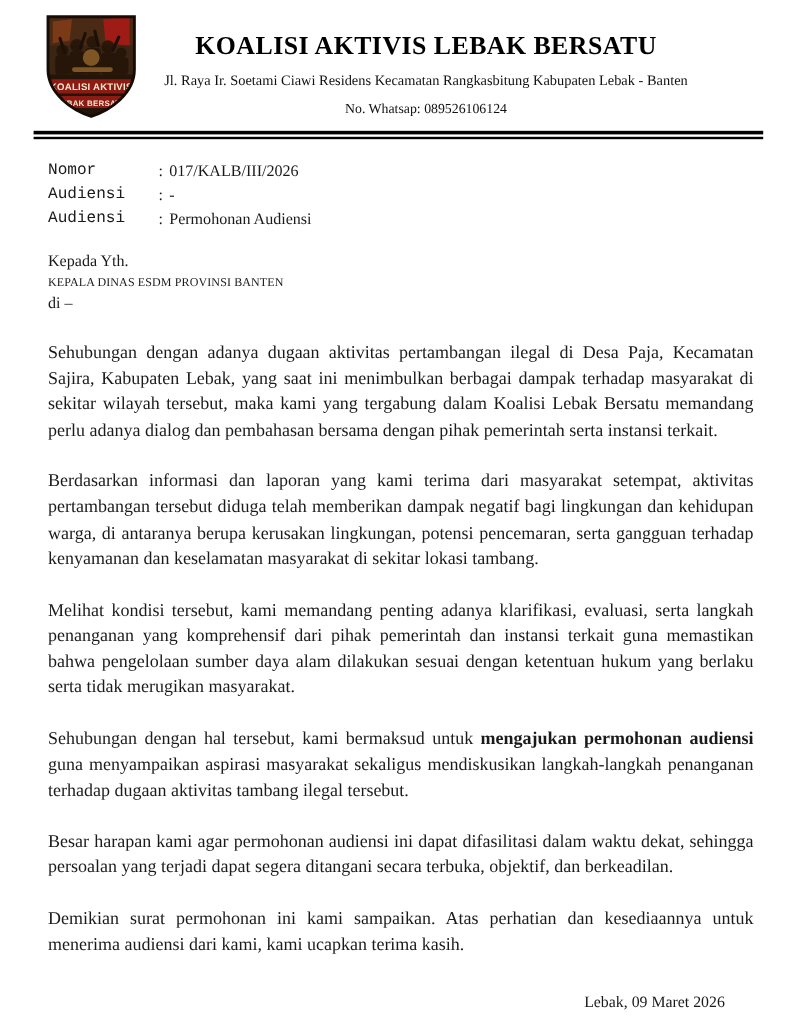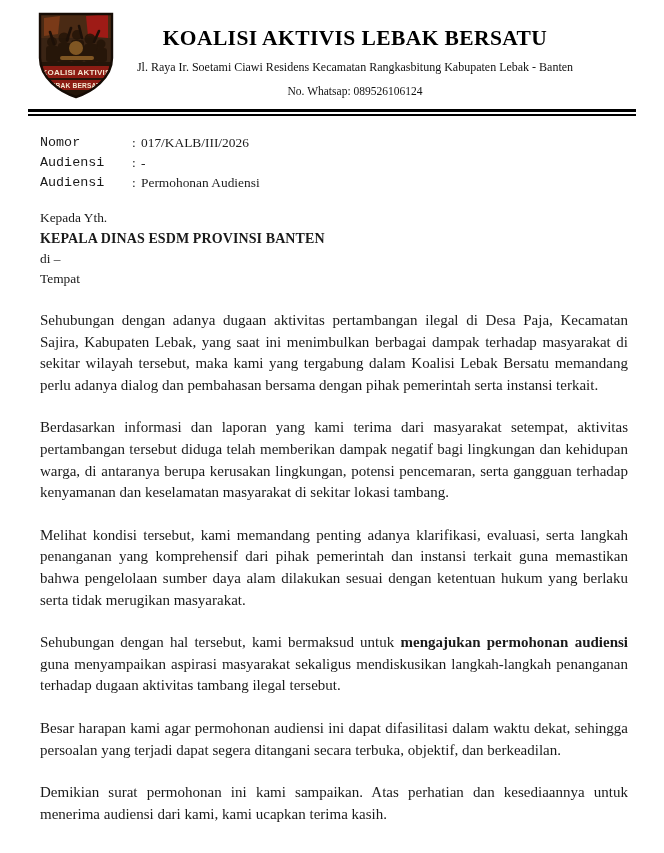--- a/index.html
+++ b/index.html
@@ -88,22 +88,22 @@
   .ref-value { flex: 1 1 auto; }
 
   
   .recipient {
     margin-top: 14px;
     padding-left: 14px;
     font-size: 13.4px;
     line-height: 1.5;
   }
   .recipient .strong {
-    font-weight: bold;
-    font-size: 14px;
+    font-weight: normal;
+    font-size: 10px;
     letter-spacing: 0.1px;
   }
 
   
   .body-text {
     padding-left: 14px;
     padding-right: 10px;
     margin-top: 11px;
   }
   .para {
@@ -259,21 +259,20 @@
       <div class="ref-label">Audiensi</div>
       <div class="ref-sep">:</div>
       <div class="ref-value">Permohonan Audiensi</div>
     </div>
   </div>
 
   <div class="recipient">
     <div>Kepada Yth.</div>
     <div class="strong">KEPALA DINAS ESDM PROVINSI BANTEN</div>
     <div>di –</div>
-    <div>Tempat</div>
   </div>
 
   <div class="body-text">
     <p class="para">Sehubungan dengan adanya dugaan aktivitas pertambangan ilegal di Desa Paja, Kecamatan Sajira, Kabupaten Lebak, yang saat ini menimbulkan berbagai dampak terhadap masyarakat di sekitar wilayah tersebut, maka kami yang tergabung dalam Koalisi Lebak Bersatu memandang perlu adanya dialog dan pembahasan bersama dengan pihak pemerintah serta instansi terkait.</p>
     <p class="para">Berdasarkan informasi dan laporan yang kami terima dari masyarakat setempat, aktivitas pertambangan tersebut diduga telah memberikan dampak negatif bagi lingkungan dan kehidupan warga, di antaranya berupa kerusakan lingkungan, potensi pencemaran, serta gangguan terhadap kenyamanan dan keselamatan masyarakat di sekitar lokasi tambang.</p>
     <p class="para">Melihat kondisi tersebut, kami memandang penting adanya klarifikasi, evaluasi, serta langkah penanganan yang komprehensif dari pihak pemerintah dan instansi terkait guna memastikan bahwa pengelolaan sumber daya alam dilakukan sesuai dengan ketentuan hukum yang berlaku serta tidak merugikan masyarakat.</p>
     <p class="para"><span>Sehubungan dengan hal tersebut, kami bermaksud untuk </span><b>mengajukan permohonan audiensi</b><span> guna menyampaikan aspirasi masyarakat sekaligus mendiskusikan langkah-langkah penanganan terhadap dugaan aktivitas tambang ilegal tersebut.</span></p>
     <p class="para">Besar harapan kami agar permohonan audiensi ini dapat difasilitasi dalam waktu dekat, sehingga persoalan yang terjadi dapat segera ditangani secara terbuka, objektif, dan berkeadilan.</p>
     <p class="para">Demikian surat permohonan ini kami sampaikan. Atas perhatian dan kesediaannya untuk menerima audiensi dari kami, kami ucapkan terima kasih.</p>
   </div>

